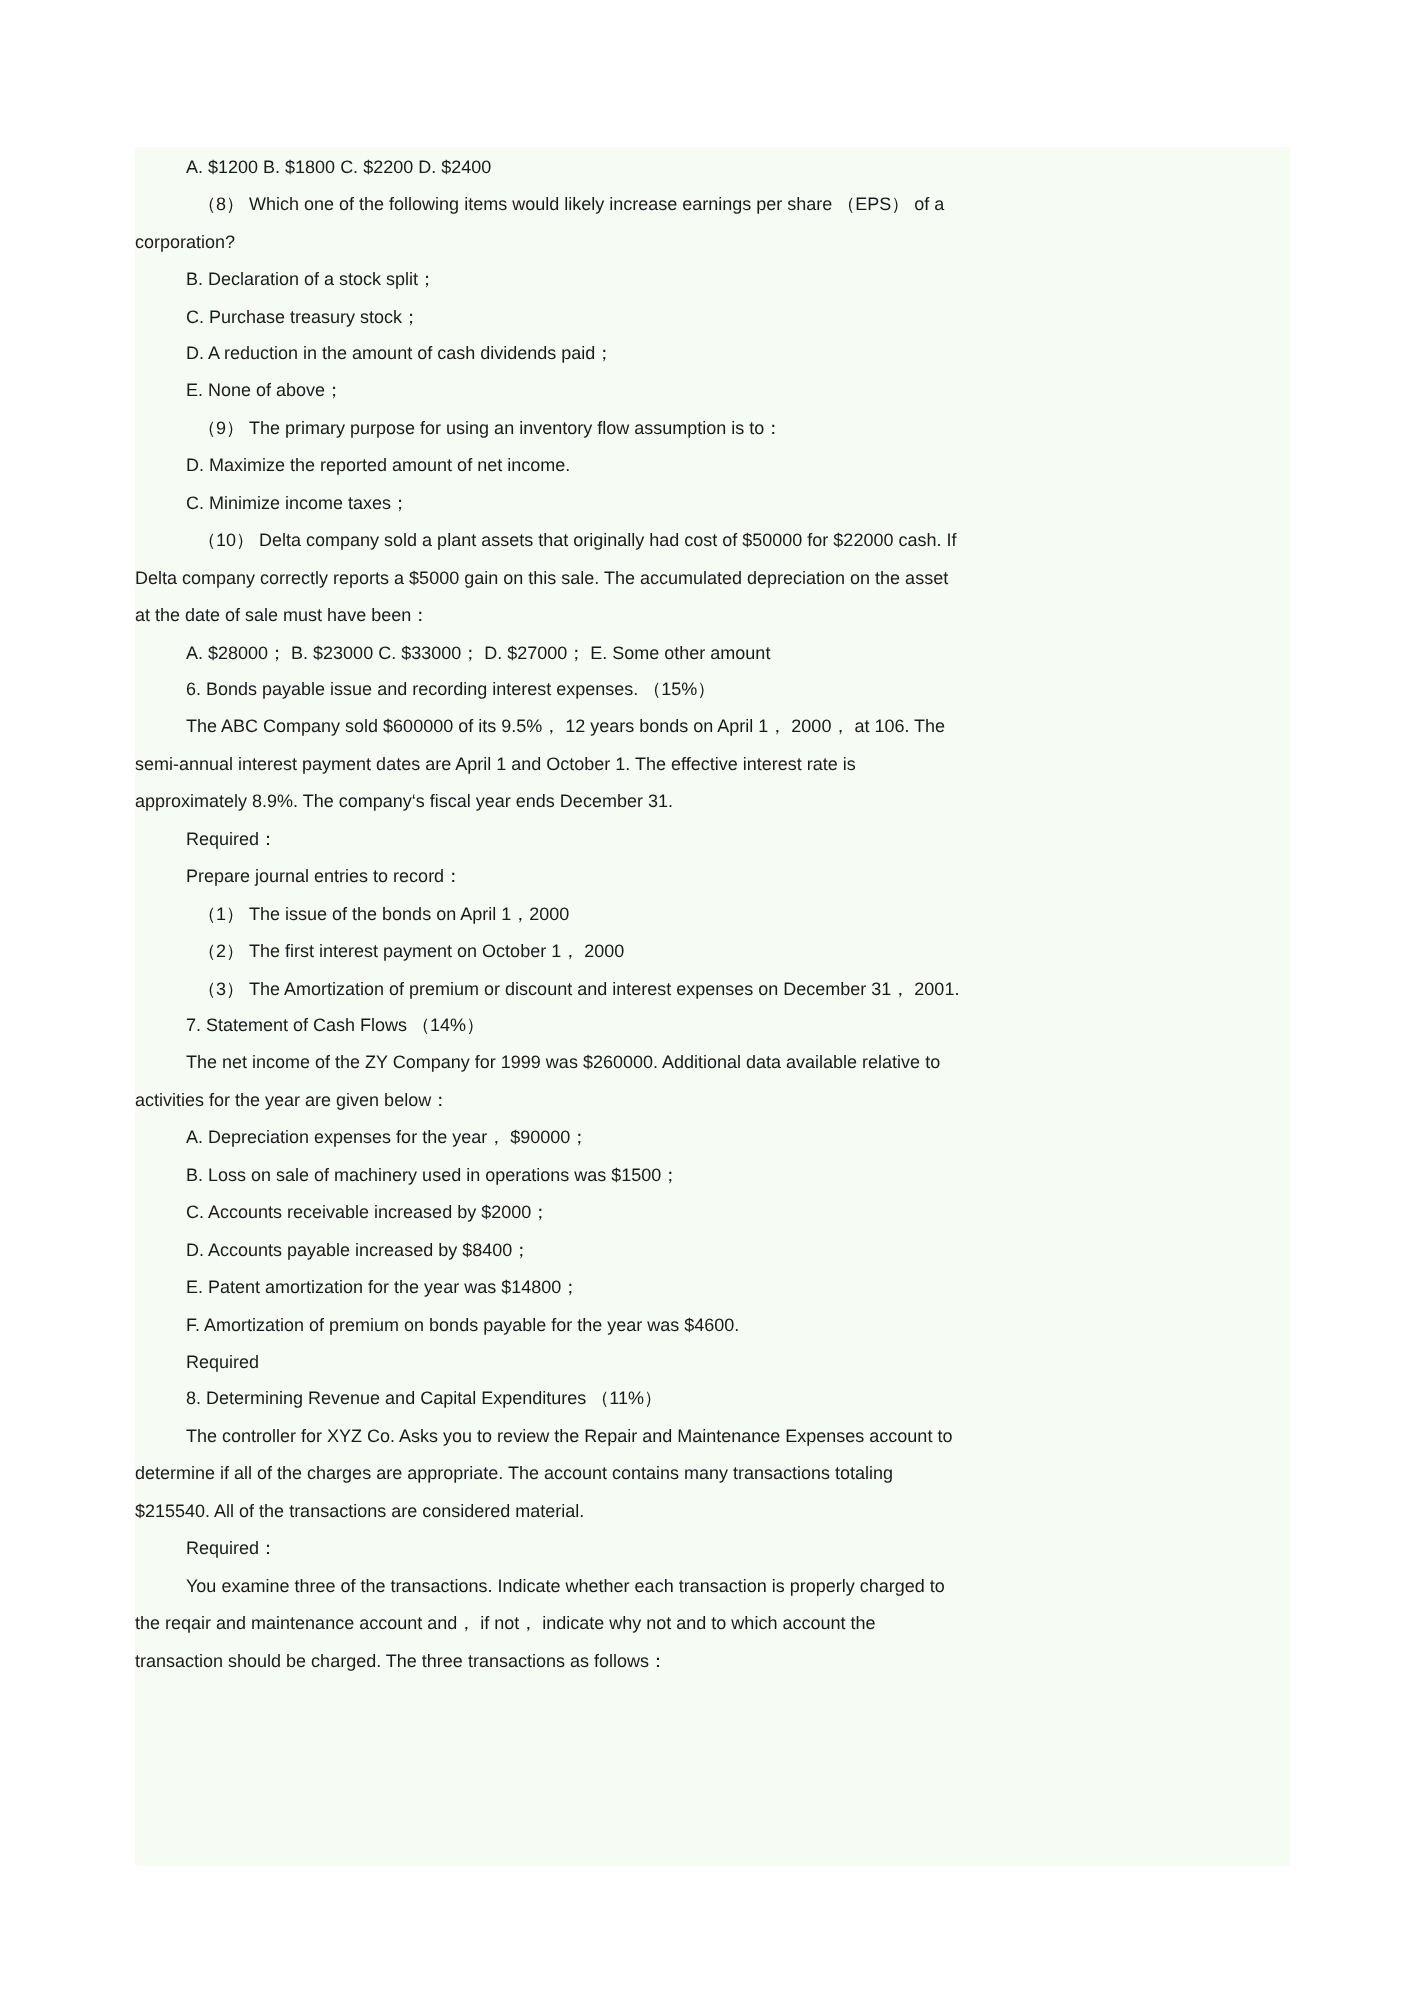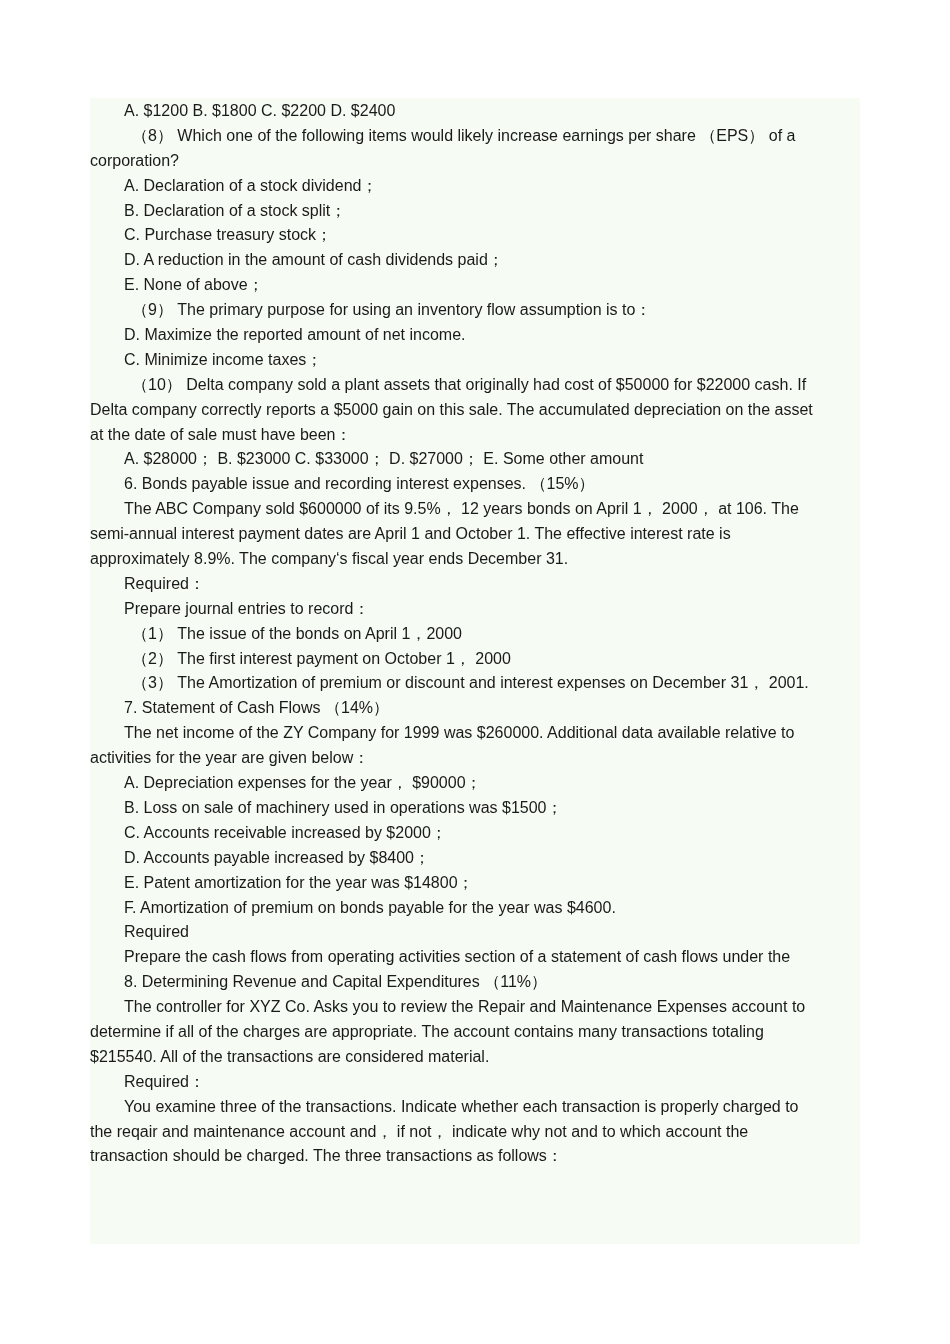--- a/index.html
+++ b/index.html
@@ -4,38 +4,37 @@
   <style>
     html, body { margin: 0; padding: 0; background: #ffffff; }
     body { width: 950px; height: 1344px; position: relative; overflow: hidden; }
     .page-bg {
       position: absolute; left: 90px; top: 98px; width: 770px; height: 1146px;
       background: #f6fbf3;
     }
     .doc {
       position: absolute; left: 90px; top: 99px; width: 770px;
       font-family: "Liberation Sans", sans-serif;
-      font-size: 16px; color: #1a1a1a;
+      font-size: 12px; color: #1a1a1a;
     }
     .line {
       height: 24.9px; line-height: 24.9px; white-space: nowrap;
     }
     .i1 { padding-left: 34px; }
     .i2 { padding-left: 42px; }
     .i0 { padding-left: 0; }
   </style>
 </head>
 <body>
 
 <div class="page-bg"></div>
 <div class="doc" id="doc">
     <div class="line i1">A. $1200 B. $1800 C. $2200 D. $2400</div>
     <div class="line i2">（8） Which one of the following items would likely increase earnings per share （EPS） of a</div>
     <div class="line i0">corporation?</div>
-    <div class="line i1">A. Declaration of a stock dividend；</div>
     <div class="line i1">B. Declaration of a stock split；</div>
     <div class="line i1">C. Purchase treasury stock；</div>
     <div class="line i1">D. A reduction in the amount of cash dividends paid；</div>
     <div class="line i1">E. None of above；</div>
     <div class="line i2">（9） The primary purpose for using an inventory flow assumption is to：</div>
     <div class="line i1">D. Maximize the reported amount of net income.</div>
     <div class="line i1">C. Minimize income taxes；</div>
     <div class="line i2">（10） Delta company sold a plant assets that originally had cost of $50000 for $22000 cash. If</div>
     <div class="line i0">Delta company correctly reports a $5000 gain on this sale. The accumulated depreciation on the asset</div>
     <div class="line i0">at the date of sale must have been：</div>
@@ -52,21 +51,20 @@
     <div class="line i1">7. Statement of Cash Flows （14%）</div>
     <div class="line i1">The net income of the ZY Company for 1999 was $260000. Additional data available relative to</div>
     <div class="line i0">activities for the year are given below：</div>
     <div class="line i1">A. Depreciation expenses for the year， $90000；</div>
     <div class="line i1">B. Loss on sale of machinery used in operations was $1500；</div>
     <div class="line i1">C. Accounts receivable increased by $2000；</div>
     <div class="line i1">D. Accounts payable increased by $8400；</div>
     <div class="line i1">E. Patent amortization for the year was $14800；</div>
     <div class="line i1">F. Amortization of premium on bonds payable for the year was $4600.</div>
     <div class="line i1">Required</div>
-    <div class="line i1">Prepare the cash flows from operating activities section of a statement of cash flows under the</div>
     <div class="line i1">8. Determining Revenue and Capital Expenditures （11%）</div>
     <div class="line i1">The controller for XYZ Co. Asks you to review the Repair and Maintenance Expenses account to</div>
     <div class="line i0">determine if all of the charges are appropriate. The account contains many transactions totaling</div>
     <div class="line i0">$215540. All of the transactions are considered material.</div>
     <div class="line i1">Required：</div>
     <div class="line i1">You examine three of the transactions. Indicate whether each transaction is properly charged to</div>
     <div class="line i0">the reqair and maintenance account and， if not， indicate why not and to which account the</div>
     <div class="line i0">transaction should be charged. The three transactions as follows：</div>
   </div>
 

